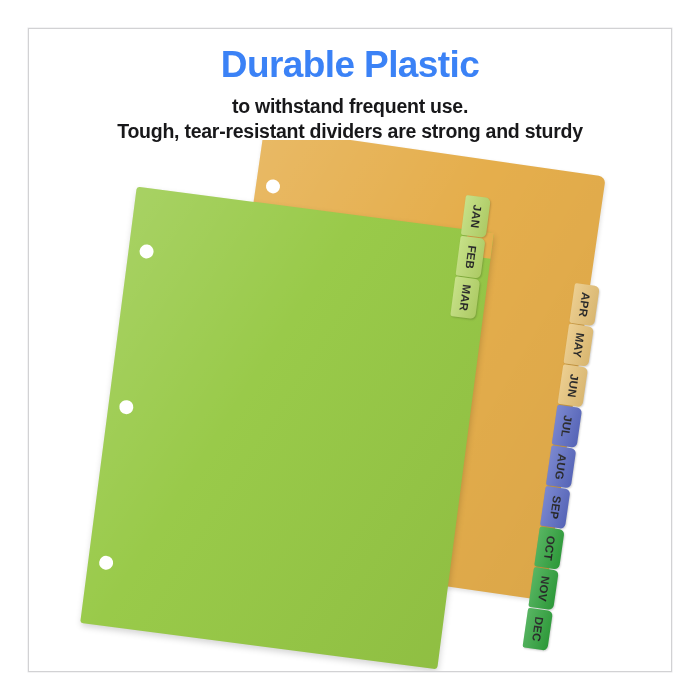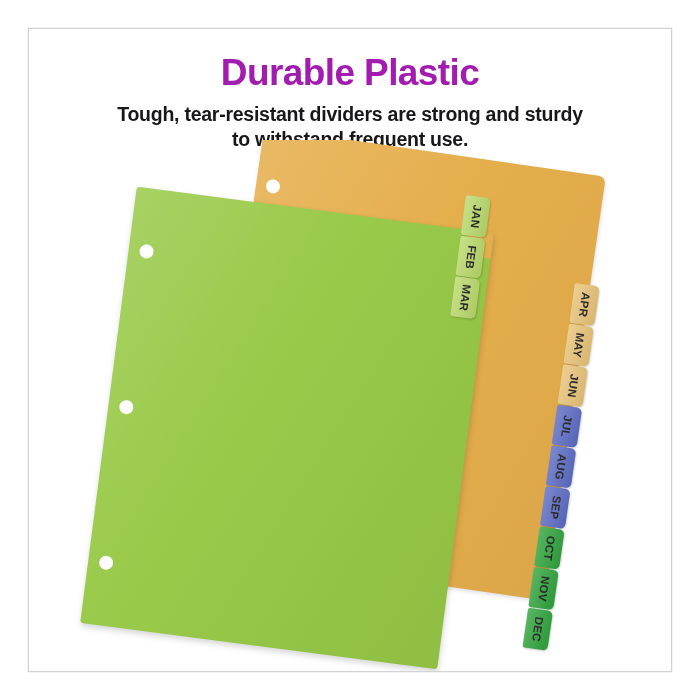--- a/index.html
+++ b/index.html
@@ -32,24 +32,24 @@
     position: absolute;
     left: 50px;
     top: 46px;
     width: 600px;
     text-align: center;
     pointer-events: none;
   }
   #headline {
     font-size: 37px;
     font-weight: bold;
-    color: #a21caf;
+    color: #3b82f6;
     letter-spacing: -0.6px;
     line-height: 1.05;
-    margin: 8px 0 9px 0;
+    margin: 0 0 9px 0;
   }
   .sub-line {
     font-size: 19.5px;
     font-weight: bold;
     color: #18181a;
     line-height: 1.28;
     letter-spacing: -0.25px;
   }
   
   #photo {
@@ -168,22 +168,22 @@
 </style>
 </head>
 <body>
 
 <div id="stage">
 
   <div id="frame"></div>
 
   <div id="textblock">
     <div id="headline">Durable Plastic</div>
+    <div class="sub-line">to withstand frequent use.</div>
     <div class="sub-line">Tough, tear-resistant dividers are strong and sturdy</div>
-    <div class="sub-line">to withstand frequent use.</div>
   </div>
 
   <div id="photo">
 
     <div id="tan-sheet">
       <div class="hole" style="left:10px; top:50px;"></div>
       <div class="hole" style="left:10px; top:207px;"></div>
       <div class="hole" style="left:10px; top:364px;"></div>
     </div>
 

